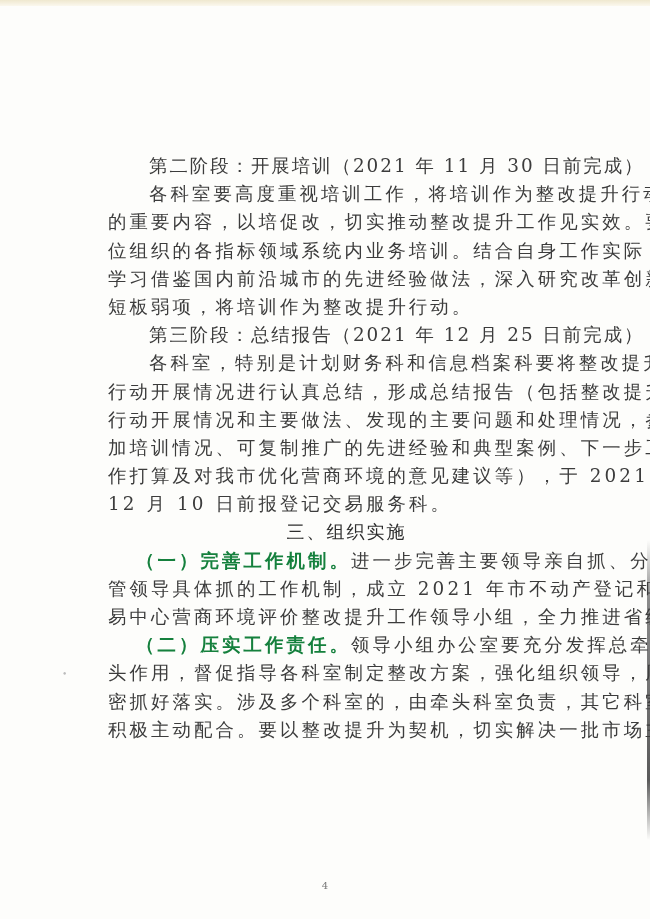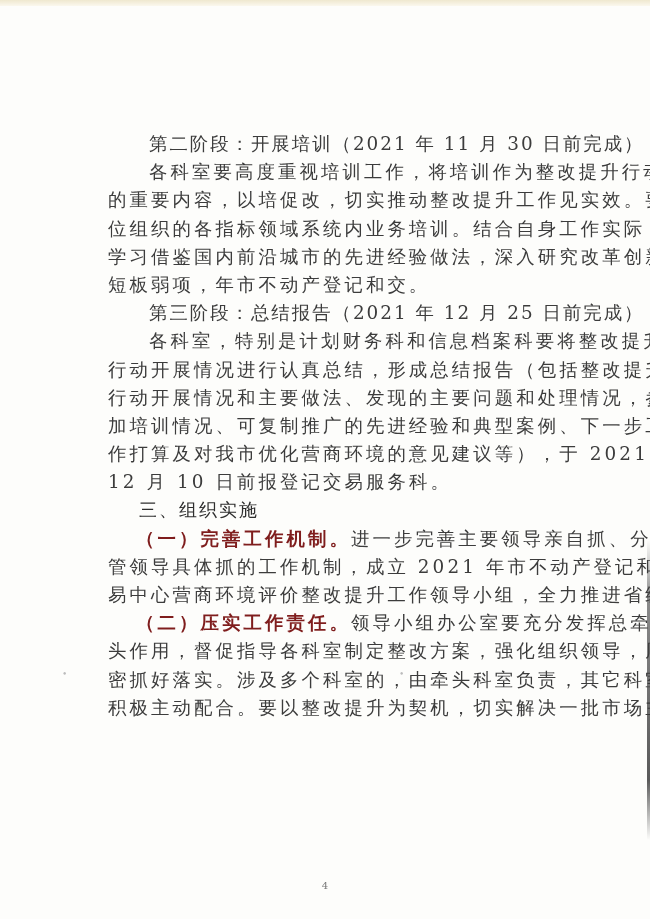--- a/index.html
+++ b/index.html
@@ -23,34 +23,34 @@
     }
     .right-edge {
       position: absolute;
       right: 0; top: 540px;
       width: 3px; height: 300px;
       background: linear-gradient(#fdfdfb, #8a8a8a 20%, #5a5a5a 80%, #fdfdfb);
     }
     .page {
       position: absolute;
       left: 108px;
-      top: 130px;
+      top: 152px;
       width: 446px;
     }
     .line {
       height: 28.2px;
       line-height: 28.2px;
       font-size: 18.4px;
       letter-spacing: 3.1px;
       white-space: nowrap;
     }
     .indent { padding-left: 41px; }
-    .indent-heading { padding-left: 31px; }
+    .indent-heading { padding-left: 31px; text-align: center; }
     .stage { letter-spacing: 2px; }
-    .bold { font-weight: bold; color: #7f1d1d; }
+    .bold { font-weight: bold; color: #15803d; }
     .heading { font-family: "DejaVu Sans", "Liberation Sans", sans-serif; font-size: 18px; color: #2e2e2e; letter-spacing: 2px; }
     .page-number {
       position: absolute;
       top: 880px;
       left: 0;
       width: 650px;
       text-align: center;
       font-size: 10px;
       color: #777;
     }
@@ -68,21 +68,21 @@
 <span class="smudge" style="left:62px; top:669px;">•</span>
 <span class="smudge" style="left:399px; top:669px;">•</span>
 
 <div class="page">
 
   <div class="line indent stage">第二阶段：开展培训（2021 年 11 月 30 日前完成）</div>
   <div class="line indent">各科室要高度重视培训工作，将培训作为整改提升行动</div>
   <div class="line">的重要内容，以培促改，切实推动整改提升工作见实效。要</div>
   <div class="line">位组织的各指标领域系统内业务培训。结合自身工作实际，</div>
   <div class="line">学习借鉴国内前沿城市的先进经验做法，深入研究改革创新</div>
-  <div class="line">短板弱项，年市不动产登记和交。</div>
+  <div class="line">短板弱项，将培训作为整改提升行动。</div>
 
   <div class="line indent stage">第三阶段：总结报告（2021 年 12 月 25 日前完成）</div>
   <div class="line indent">各科室，特别是计划财务科和信息档案科要将整改提升</div>
   <div class="line">行动开展情况进行认真总结，形成总结报告（包括整改提升</div>
   <div class="line">行动开展情况和主要做法、发现的主要问题和处理情况，参</div>
   <div class="line">加培训情况、可复制推广的先进经验和典型案例、下一步工</div>
   <div class="line">作打算及对我市优化营商环境的意见建议等），于 2021 年</div>
   <div class="line">12 月 10 日前报登记交易服务科。</div>
 
   <div class="line indent-heading heading">三、组织实施</div>

